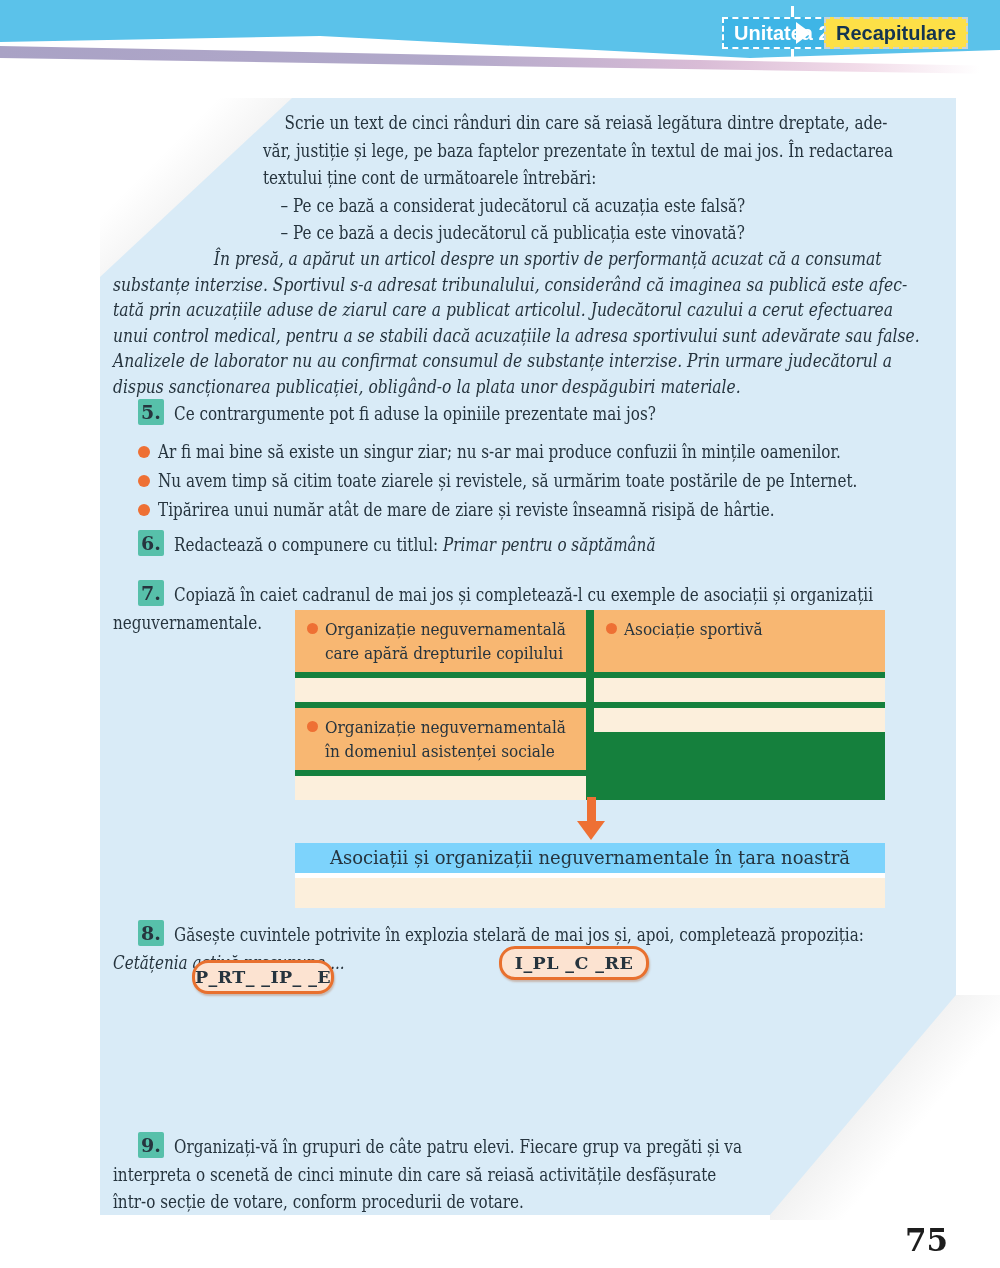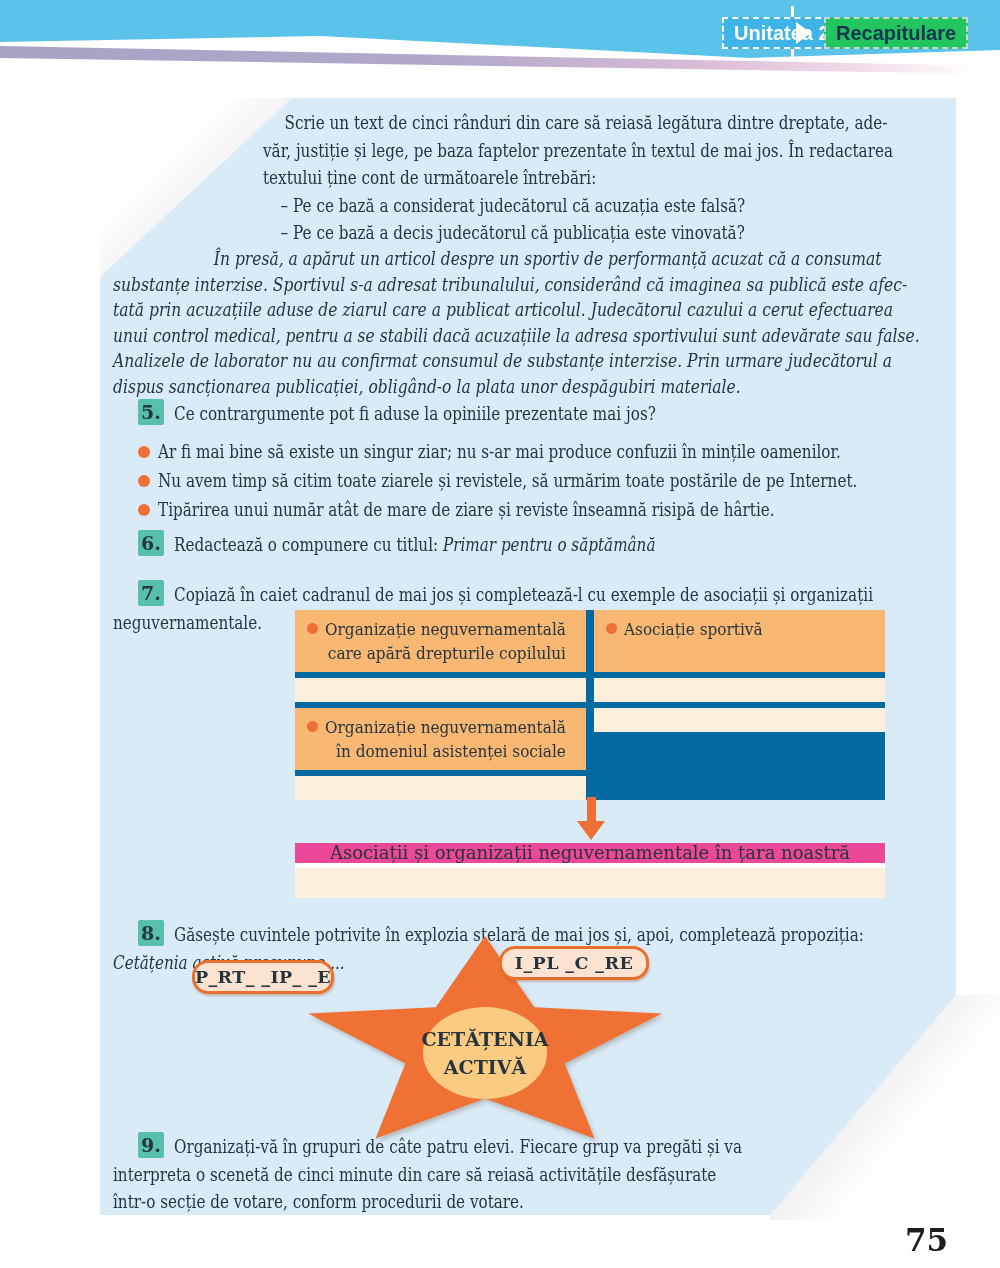--- a/index.html
+++ b/index.html
@@ -11,21 +11,21 @@
   .band{position:absolute;left:0;top:0;width:1000px;height:60px;background:#5BC2EA;
         clip-path:polygon(0 0,1000px 0,1000px 50px,750px 58px,320px 36px,0 42px);}
   .stripe{position:absolute;left:0;top:40px;width:1000px;height:40px;
         background:linear-gradient(90deg,#A9A2C5 0%,#B2A9CA 45%,#D9BCD6 70%,#F2DCE9 86%,#ffffff 98%);
         clip-path:polygon(0 6px,1000px 26px,1000px 34px,0 18px);}
   .vline{position:absolute;left:791px;top:6px;width:3px;height:54px;background:#ffffff;}
   .hbadge{position:absolute;top:17px;box-sizing:border-box;height:32px;line-height:24px;
         font-family:"Liberation Sans",sans-serif;font-weight:bold;font-size:20px;
         padding:2px 10px;white-space:nowrap;}
   .hbadge.blue{left:722px;background:#3EB5E6;border:2px dashed #ffffff;color:#ffffff;}
-  .hbadge.white{left:824px;background:#22c55e;border:2px dashed #C8D3DA;color:#143450;}
+  .hbadge.white{left:824px;background:#fde047;border:2px dashed #C8D3DA;color:#143450;}
   .harrow{position:absolute;left:796px;top:22px;width:0;height:0;
         border-top:11px solid transparent;border-bottom:11px solid transparent;border-left:15px solid #ffffff;}
 
   
   .panel{position:absolute;left:100px;top:98px;width:856px;height:1117px;background:#D9EBF7;
         clip-path:polygon(190px 0,856px 0,856px 902px,806px 1005px,744px 1060px,676px 1117px,0 1117px,0 177px);}
   .curl-tl{position:absolute;left:100px;top:98px;width:192px;height:179px;
         background:linear-gradient(135deg,#ffffff 32%,#f4f4f4 52%,#d2d2d2 70%,#bdbdbd 74%);
         clip-path:polygon(0 0,192px 0,0 179px);}
   .curl-br{position:absolute;left:770px;top:995px;width:230px;height:225px;
@@ -43,30 +43,30 @@
   .xrow{display:flex;align-items:flex-start;}
   .xrow .badge{flex:none;margin-right:10px;margin-top:0;}
   .xrow .tline{margin-top:1px;}
   .ml25{margin-left:25px;}
   .op-row{display:flex;align-items:flex-start;margin-bottom:1.5px;}
   .dot{flex:none;width:12px;height:12px;border-radius:50%;background:#EE7034;margin:8px 8px 0 0;}
   .em{font-style:italic;}
 
   
   .tbl{position:absolute;left:295px;top:610px;width:590px;display:grid;
-       grid-template-columns:291px 291px;column-gap:8px;row-gap:6px;background:#0369a1;text-align:right;}
+       grid-template-columns:291px 291px;column-gap:8px;row-gap:6px;background:#15803d;}
   .cell{box-sizing:border-box;background:#F8B772;padding:7px 8px 7px 12px;display:flex;align-items:flex-start;}
   .cell .dot{margin:6px 7px 0 0;width:11px;height:11px;}
   .cline{white-space:nowrap;font-size:17px;line-height:24px;transform:scaleX(.9);transform-origin:0 0;}
   .blank{background:#FCEFDC;height:24px;}
   .darrow{position:absolute;left:577px;top:797px;width:28px;}
   .darrow .shaft{width:9px;height:24px;background:#EE7034;margin:0 auto;}
   .darrow .head{width:0;height:0;border-left:14px solid transparent;border-right:14px solid transparent;border-top:19px solid #EE7034;}
   .tblb{position:absolute;left:295px;top:843px;width:590px;display:grid;row-gap:5px;background:#ffffff;}
-  .rbar{height:20px;background:#ec4899;display:flex;align-items:center;justify-content:center;
+  .rbar{height:30px;background:#7dd3fc;display:flex;align-items:center;justify-content:center;
         font-size:18px;line-height:30px;}
   .rblank{height:30px;background:#FCEFDC;}
 
   
   .starwrap{position:absolute;left:295px;top:933px;width:380px;height:235px;}
   .slabel{position:absolute;box-sizing:border-box;height:34px;background:#FCE3D1;border:3px solid #E8702E;
         border-radius:16px;display:flex;align-items:center;justify-content:center;
         font-weight:bold;font-size:17.5px;letter-spacing:.4px;color:#26343E;
         box-shadow:1px 2px 2px rgba(160,70,15,.3);white-space:nowrap;}
 
@@ -176,28 +176,20 @@
   </div>
 
   <div class="abs" style="left:113px;top:920px;">
     <div class="xrow">
       <span class="badge ml25" style="margin-right:10px;">8.</span>
       <span class="tline">Găsește cuvintele potrivite în explozia stelară de mai jos și, apoi, completează propoziția:</span>
     </div>
     <div class="tline em">Cetățenia activă presupune ...</div>
   </div>
 
-  <div class="starwrap">
-    <svg width="380" height="235" viewBox="0 0 380 235">
-      <polygon points="190,3 239.2,74.2 366.9,80.4 269.6,130.6 299.4,205.6 190,165.4 80.6,205.6 110.4,130.6 13.1,80.4 140.8,74.2" fill="#EF7133" style="filter:drop-shadow(2px 3px 2px rgba(80,40,10,.25));"></polygon>
-      <ellipse cx="190" cy="120" rx="62" ry="46" fill="#FACB80"></ellipse>
-      <text x="190" y="113" text-anchor="middle" font-family="DejaVu Serif,serif" font-weight="bold" font-size="19" fill="#26343E">CETĂȚENIA</text>
-      <text x="190" y="141" text-anchor="middle" font-family="DejaVu Serif,serif" font-weight="bold" font-size="19" fill="#26343E">ACTIVĂ</text>
-    </svg>
-  </div>
   <div class="slabel" style="left:499px;top:946px;width:150px;">I_PL _C _RE</div>
   <div class="slabel" style="left:192px;top:960px;width:142px;">P_RT_ _IP_ _E</div>
 
   <div class="abs" style="left:113px;top:1132px;">
     <div class="xrow">
       <span class="badge ml25" style="margin-right:10px;">9.</span>
       <span class="tline">Organizați-vă în grupuri de câte patru elevi. Fiecare grup va pregăti și va</span>
     </div>
     <div class="tline">interpreta o scenetă de cinci minute din care să reiasă activitățile desfășurate</div>
     <div class="tline">într-o secție de votare, conform procedurii de votare.</div>

